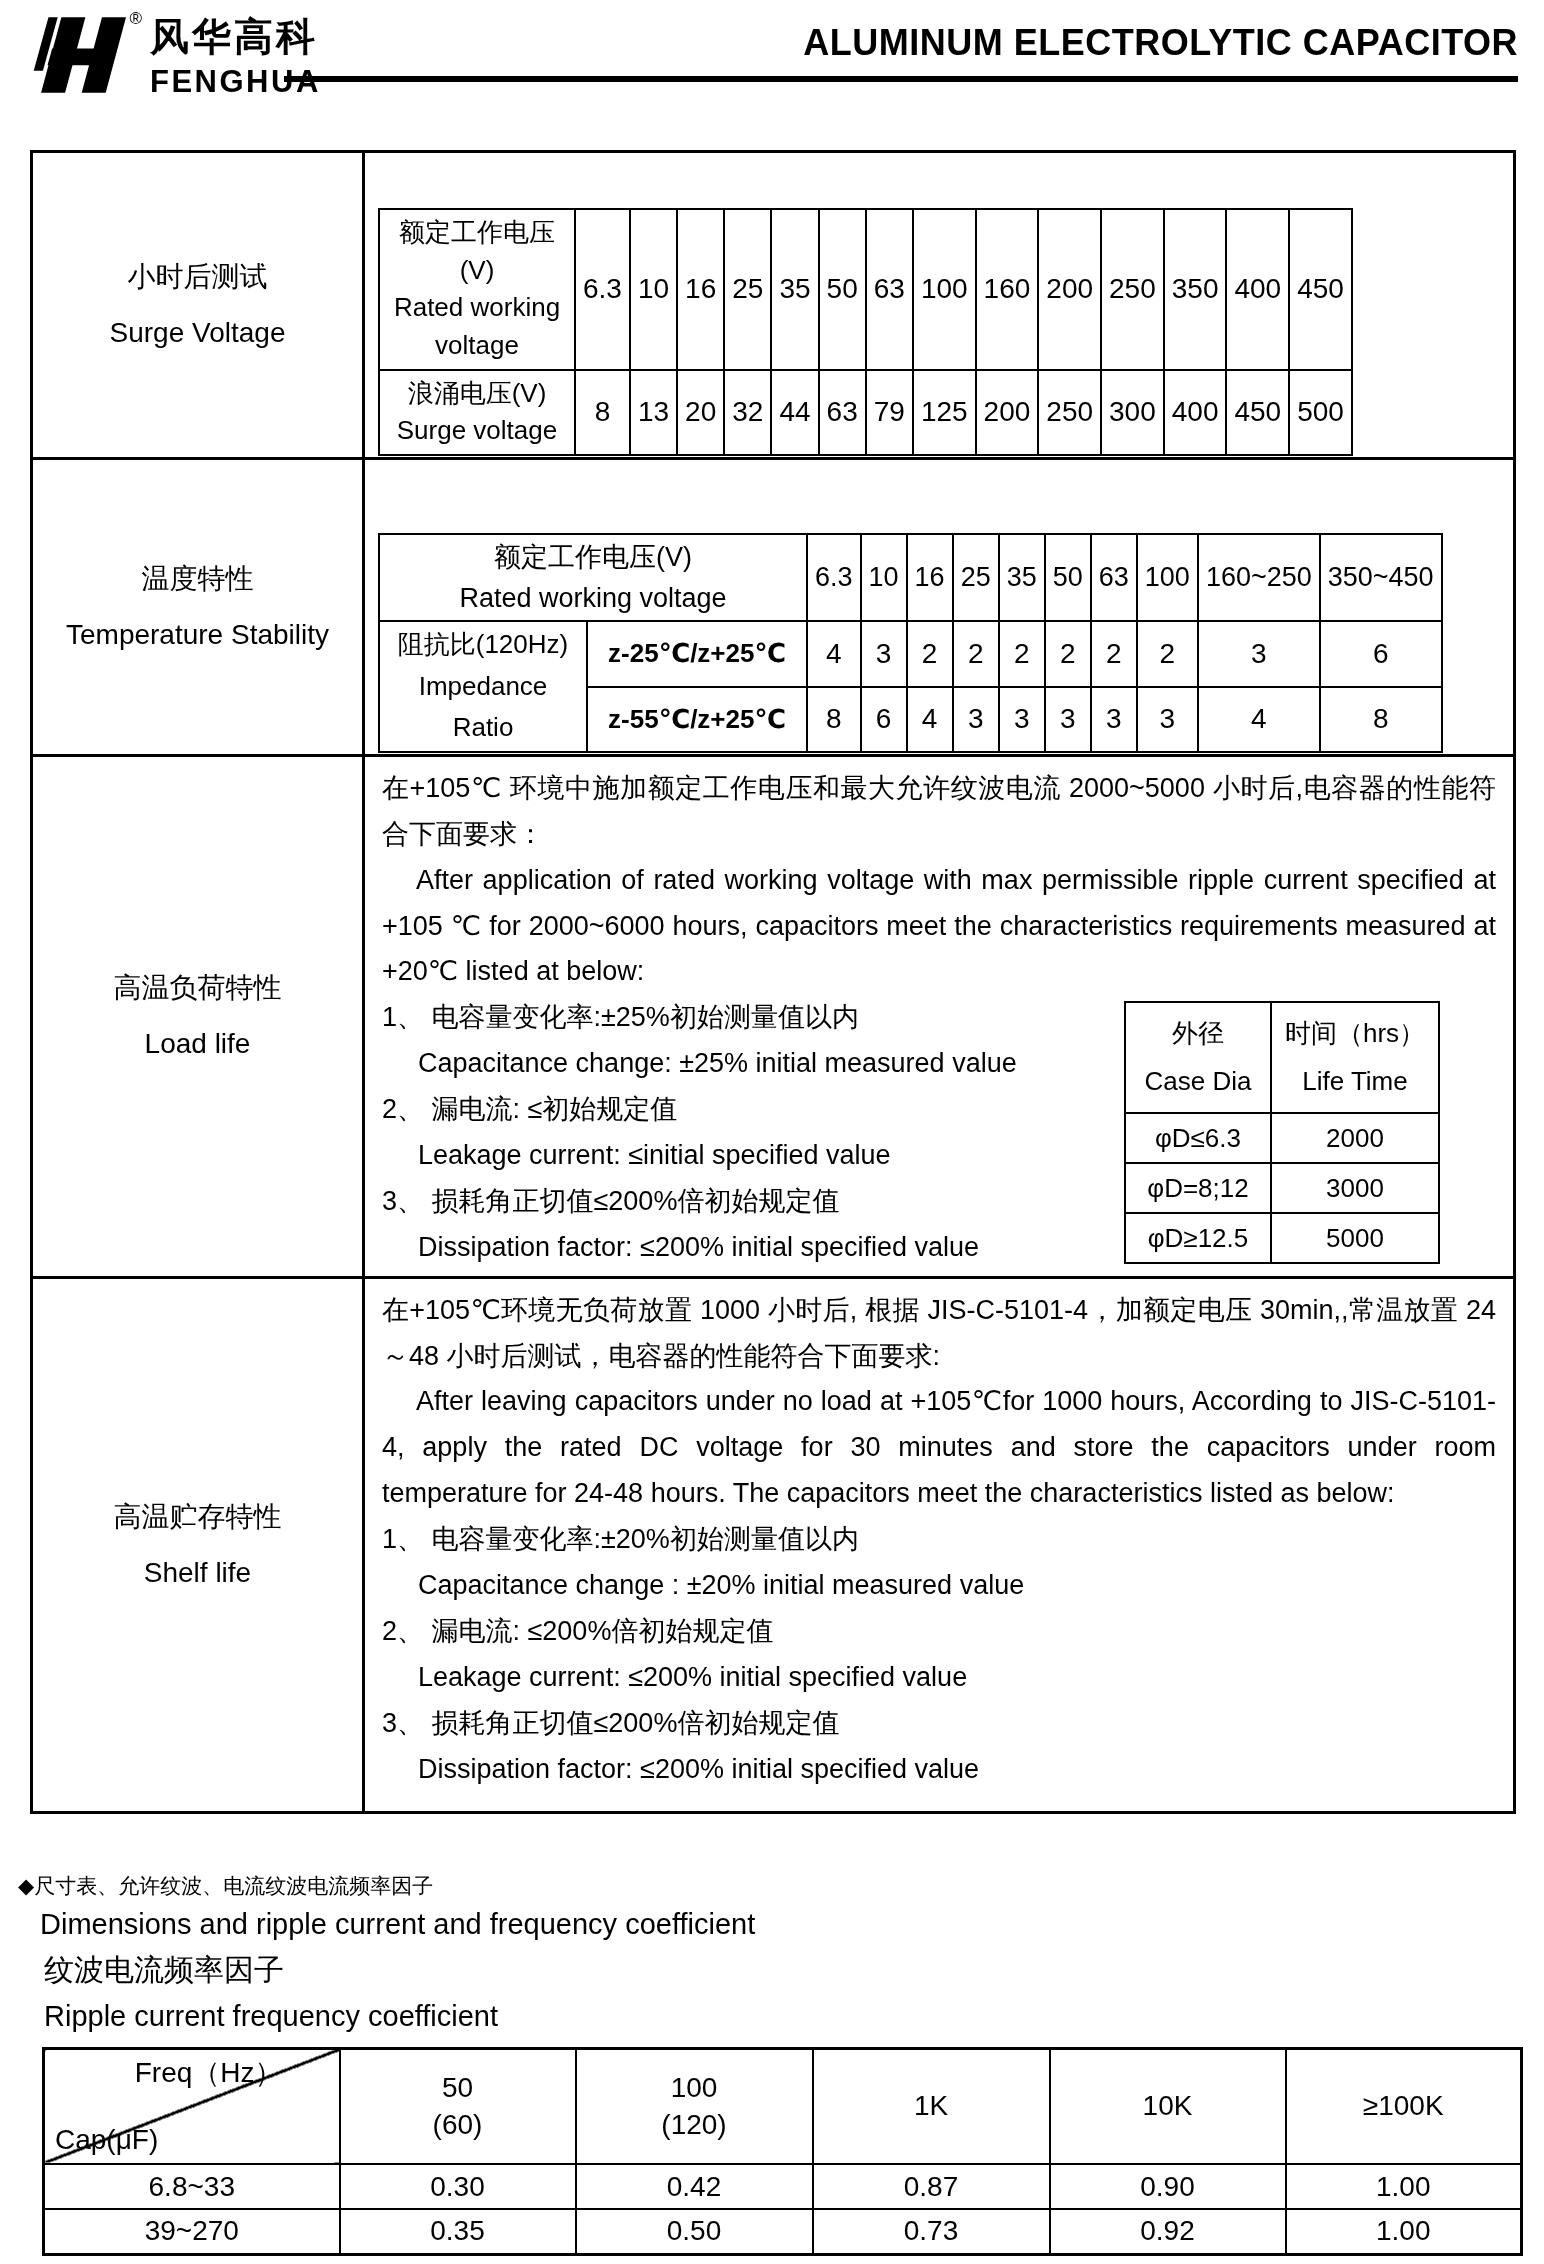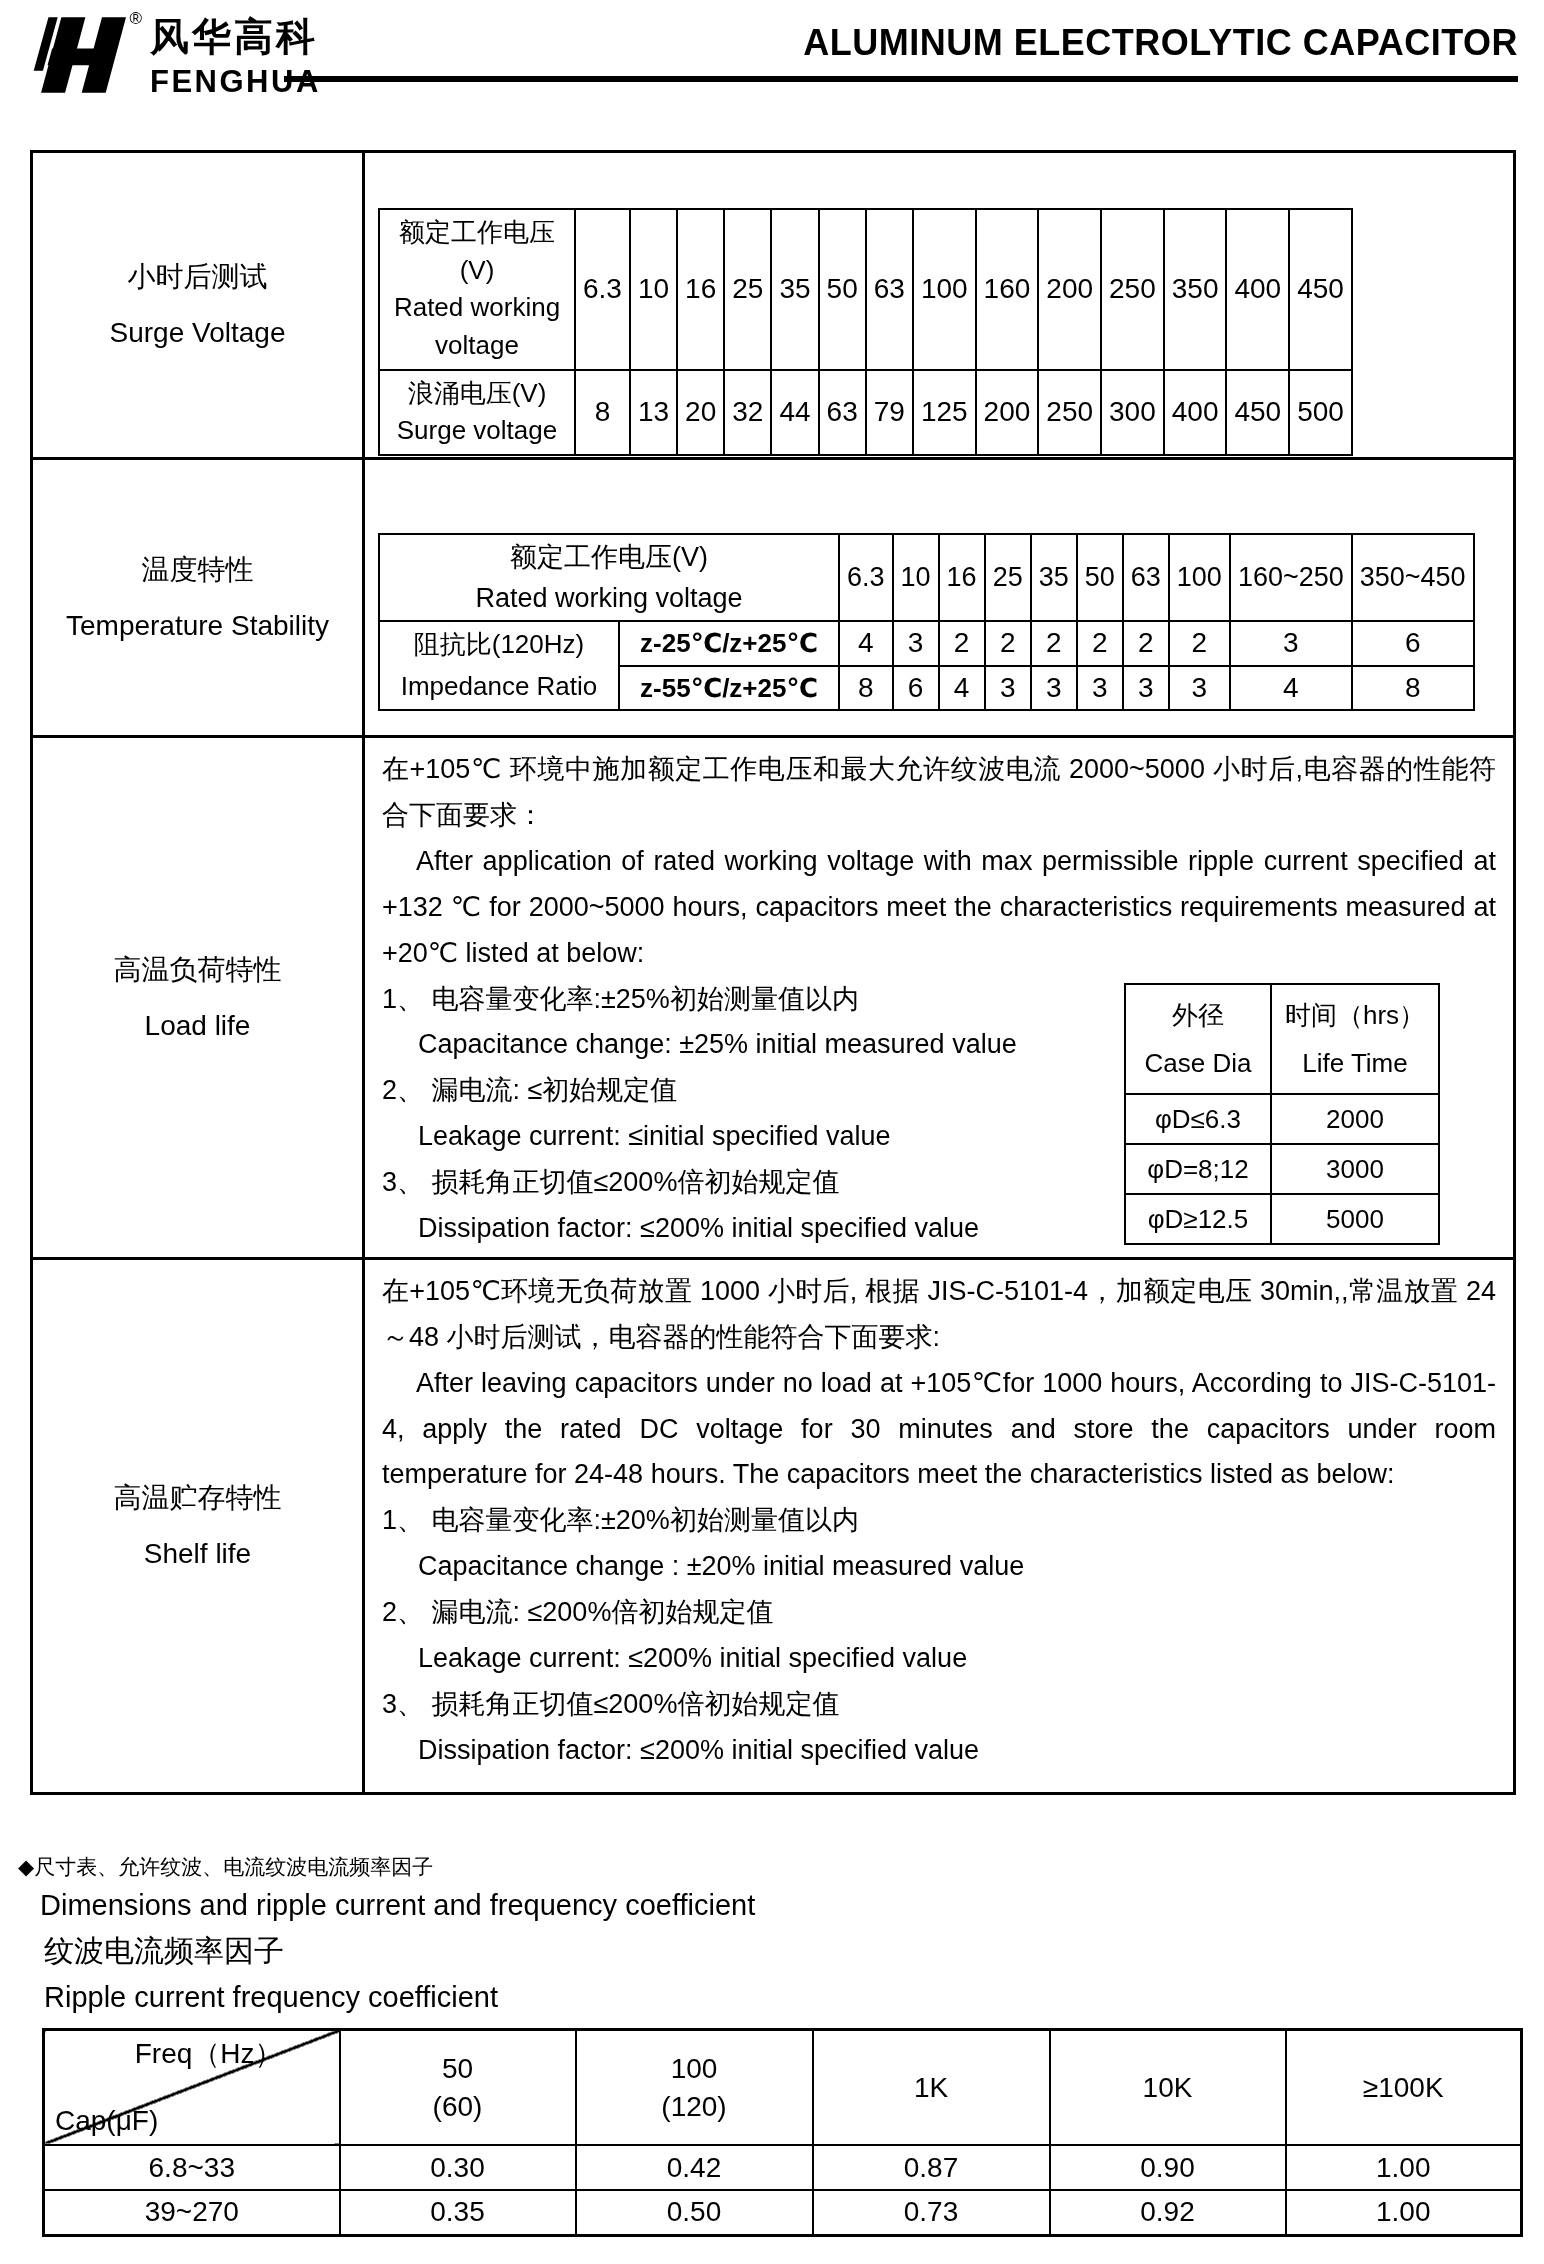--- a/index.html
+++ b/index.html
@@ -37,21 +37,21 @@
   tr.r-load  { height:505px; }
   tr.r-shelf { height:535px; }
 
   .inner td { border:2px solid #000; text-align:center; font-size:28px; padding:2px 7px; }
   .surge-inner { margin:54px 0 0 12px; }
   .surge-inner td.lbl { width:196px; font-size:26px; line-height:1.45; padding:4px 6px; }
   .surge-inner td { height:60px; min-width:40px; }
 
   .temp-inner { margin:72px 0 0 12px; }
   .temp-inner td { height:38px; min-width:36px; }
-  .temp-inner td.lbl1 { width:240px; font-size:26px; line-height:1.6;margin-top:44px; }
+  .temp-inner td.lbl1 { width:208px; font-size:26px; line-height:1.6;margin-top:44px; }
   .temp-inner td.lbl2 { width:220px; font-size:26px;font-weight:bold; }
   .temp-inner tr.hd td { height:76px; font-size:27px; line-height:1.5; }
 
   .cellpad { padding:8px 16px 4px 16px; font-size:27px; line-height:1.7; }
   .para { margin:0; text-align:justify; }
   .para.en { text-indent:34px; }
   .items { margin:0; }
   .item-cn { margin:0; }
   .item-en { margin:0; padding-left:36px; }
 
@@ -232,21 +232,21 @@
       </tr>
 
       <tr class="r-load">
         <td class="sec-label">
           <div>高温负荷特性</div>
           <div>Load life</div>
         </td>
         <td>
           <div class="cellpad">
             <p class="para">在+105℃ 环境中施加额定工作电压和最大允许纹波电流 2000~5000 小时后,电容器的性能符合下面要求：</p>
-            <p class="para en">After application of rated working voltage with max permissible ripple current specified at +132 ℃  for 2000~5000 hours, capacitors meet the characteristics requirements measured at +20℃  listed at below:</p>
+            <p class="para en">After application of rated working voltage with max permissible ripple current specified at +105 ℃  for 2000~6000 hours, capacitors meet the characteristics requirements measured at +20℃  listed at below:</p>
             <div class="life-wrap">
               <table class="life-table">
                 <tbody>
                   <tr class="hd">
                     <td class="c1">
                       <div>外径</div>
                       <div>Case Dia</div>
                     </td>
                     <td class="c2">
                       <div>时间（hrs）</div>

